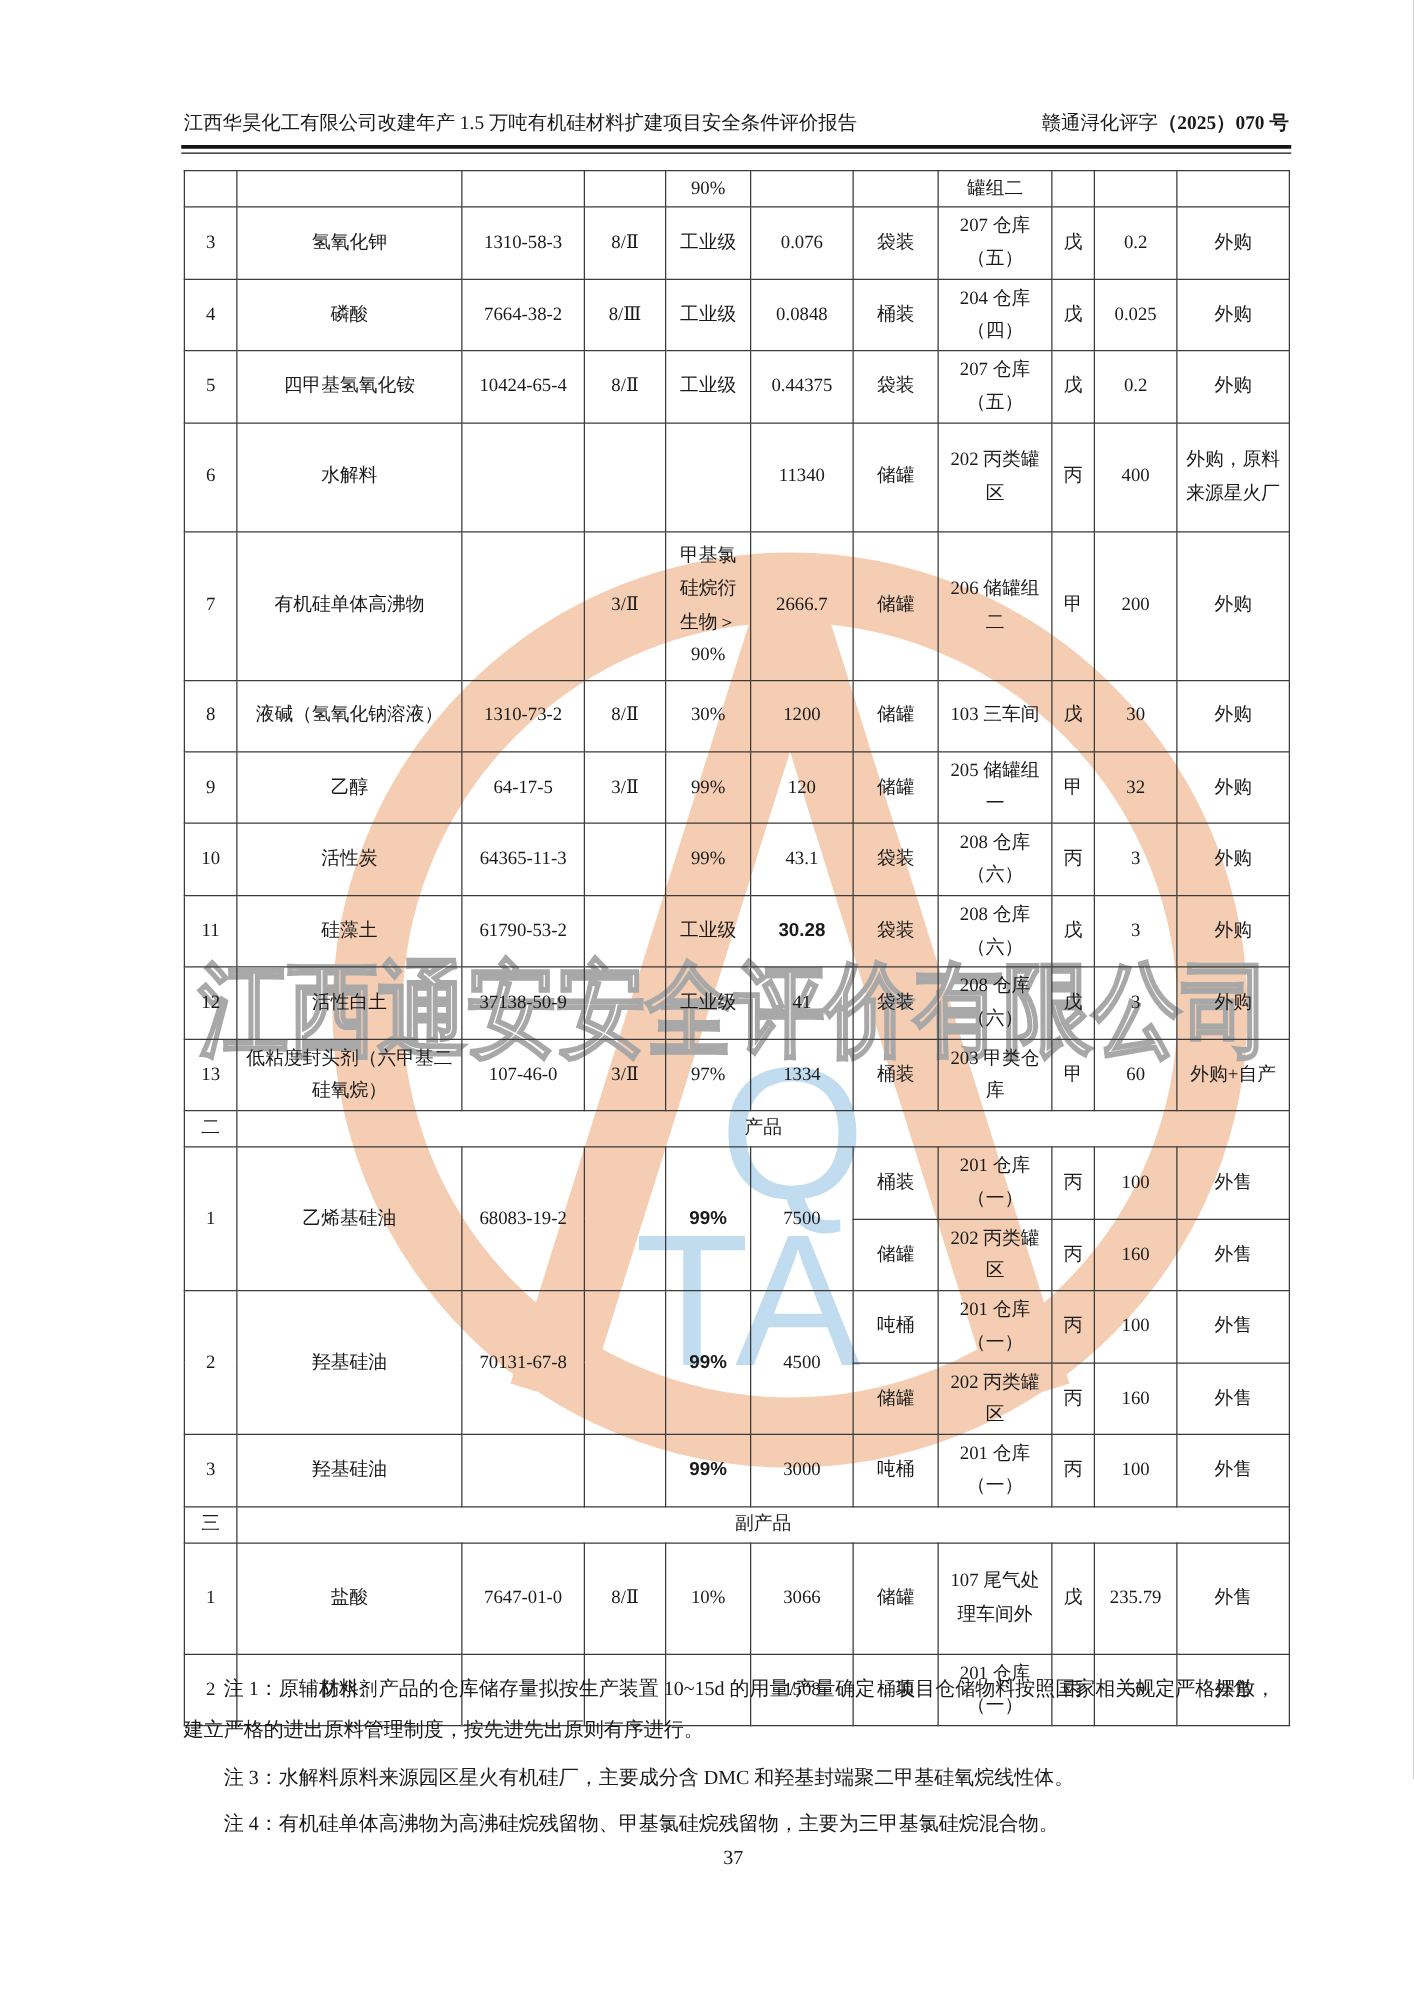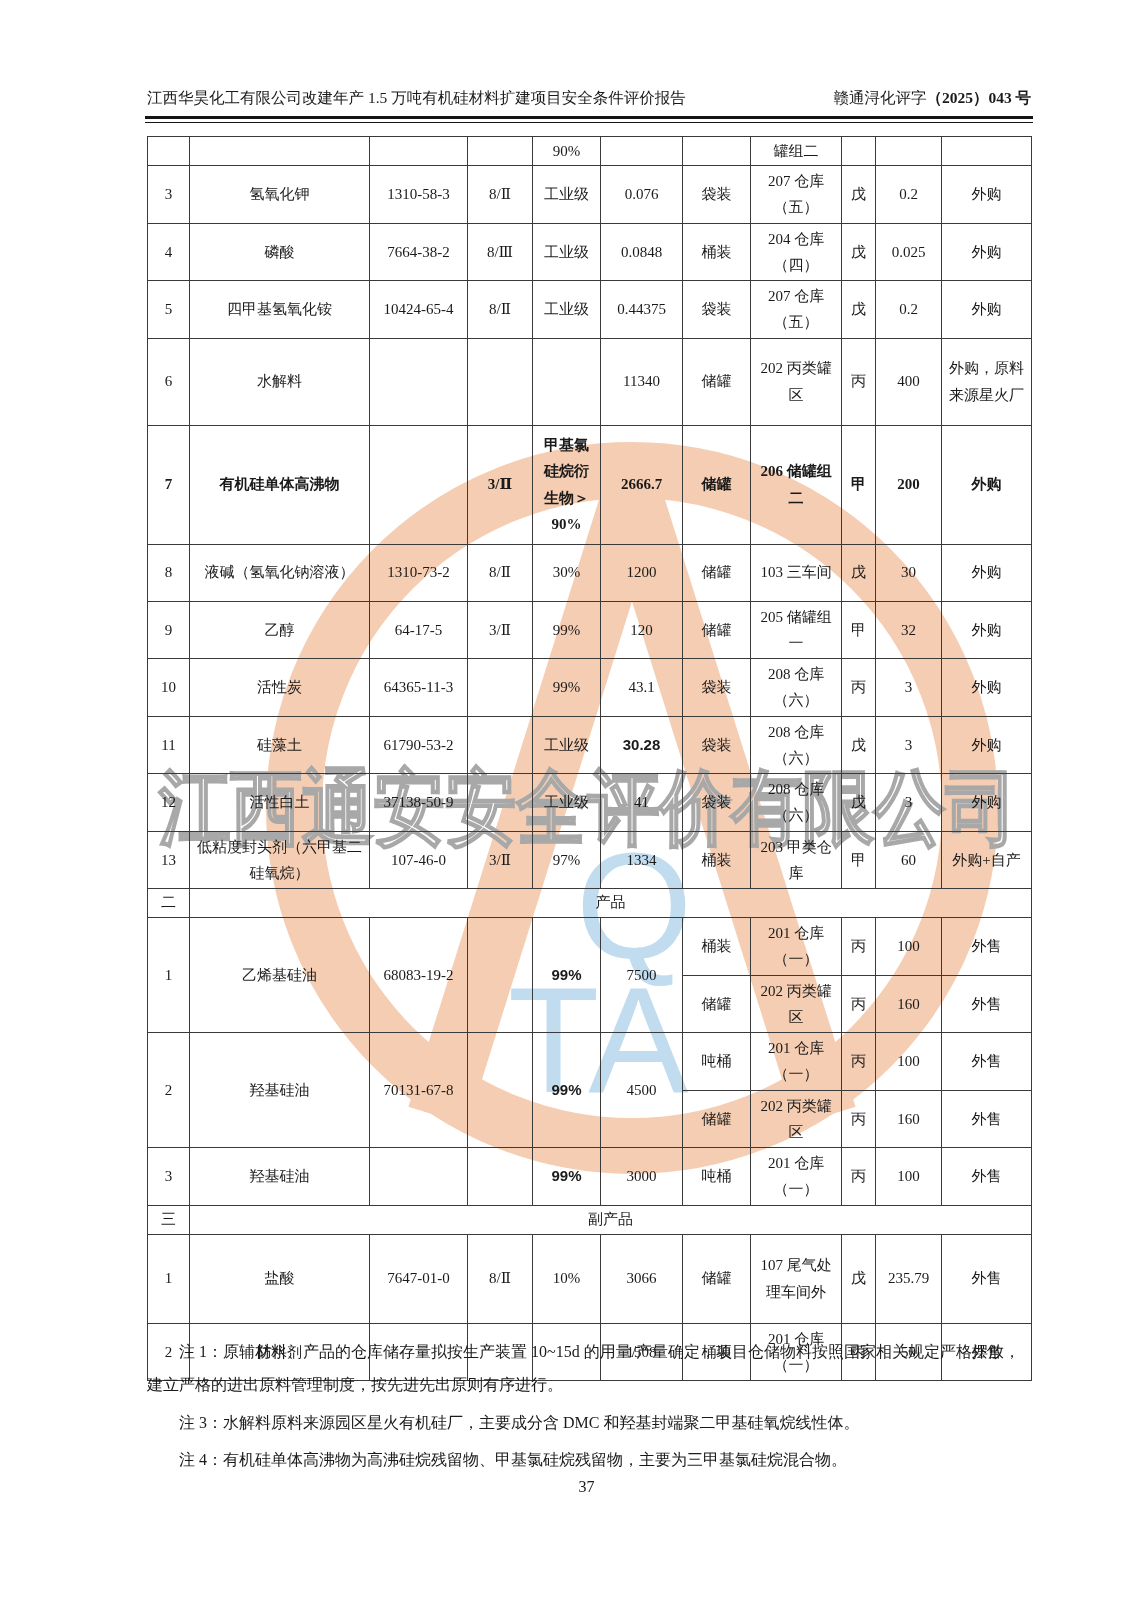--- a/index.html
+++ b/index.html
@@ -29,21 +29,21 @@
   table.chem td {
     border:1.2px solid #3a3a3a; padding:2px 5px;
     text-align:center; vertical-align:middle;
     font-size:15px; line-height:1.75; overflow:hidden;
   }
   td.tL { text-align:left; }
   td.wrapAll { word-break:break-all; }
   tr.h-carry td { height:24px; line-height:1.2; }
   tr.h-std td   { height:52px; }
   tr.h-t1 td    { height:82px; }
-  tr.h-t2 td    { height:114px;font-weight:bold; }
+  tr.h-t2 td    { height:114px; }
   tr.h-t3 td    { height:84px; }
   tr.h-sec td   { height:24px; line-height:1.3; }
   td.altnum {
     font-family:"Liberation Sans","DejaVu Sans",sans-serif;
     font-weight:bold; font-size:16px;
   }
   
   .notes {
     position:absolute; top:1336px; left:147px; width:884px; z-index:1;
     font-size:16px; line-height:2.05;
@@ -54,21 +54,21 @@
     text-align:center; font-size:16px;margin-left:21px;
   }
 </style>
 </head>
 <body>
 
 <div class="page">
 
   <div class="header">
     <span>江西华昊化工有限公司改建年产 1.5 万吨有机硅材料扩建项目安全条件评价报告</span>
-    <span class="doc-no"><span>赣通浔化评字</span><b>（2025）043 号</b></span>
+    <span class="doc-no"><span>赣通浔化评字</span><b>（2025）070 号</b></span>
   </div>
   <div class="header-rule"></div>
 
   <svg class="watermark" width="1131" height="1600" viewBox="0 0 1131 1600" aria-hidden="true">
     <circle cx="632" cy="808" r="338" fill="none" stroke="#f5cdb2" stroke-width="56"></circle>
     <path d="M632,498 L438,1116" fill="none" stroke="#f5cdb2" stroke-width="62"></path>
     <path d="M632,498 L826,1116" fill="none" stroke="#f5cdb2" stroke-width="62"></path>
     <text x="634" y="958" text-anchor="middle" font-size="150" fill="#b2d4ec" opacity="0.8" font-family="'Liberation Sans','DejaVu Sans',sans-serif">Q</text>
     <text x="598" y="1092" text-anchor="middle" font-size="150" fill="#b2d4ec" opacity="0.8" font-family="'Liberation Sans','DejaVu Sans',sans-serif">TA</text>
     <text x="588" y="836" text-anchor="middle" font-size="82" font-weight="bold" fill="none" stroke="#a8a8a8" stroke-width="2" textLength="858" lengthAdjust="spacingAndGlyphs" font-family="'Liberation Sans','DejaVu Sans',sans-serif">江西通安安全评价有限公司</text>

